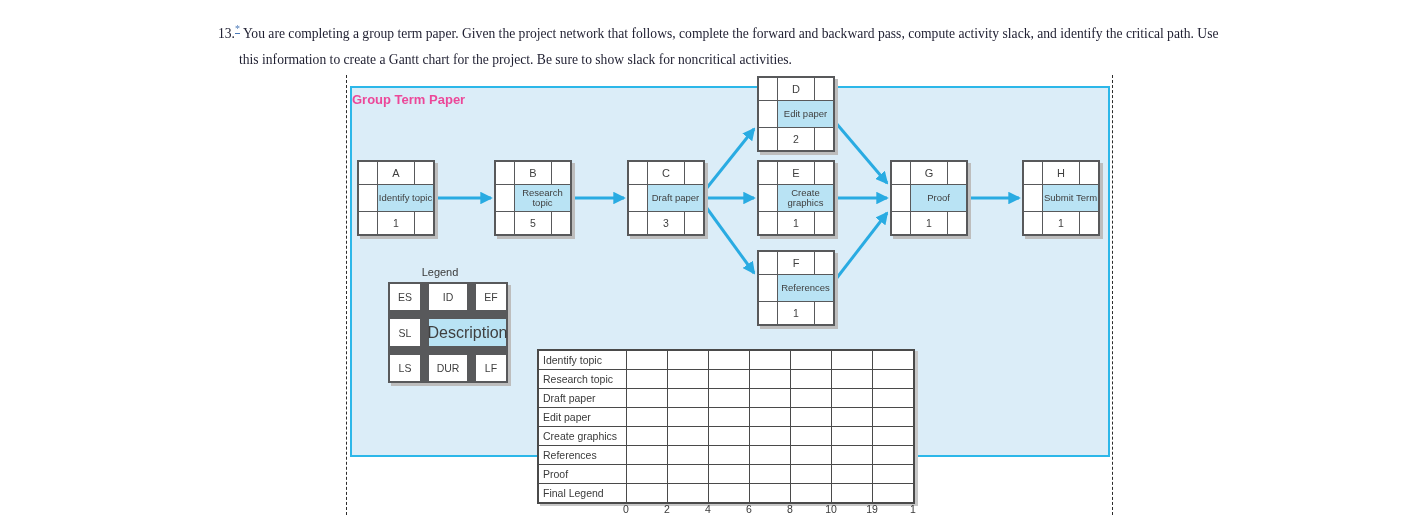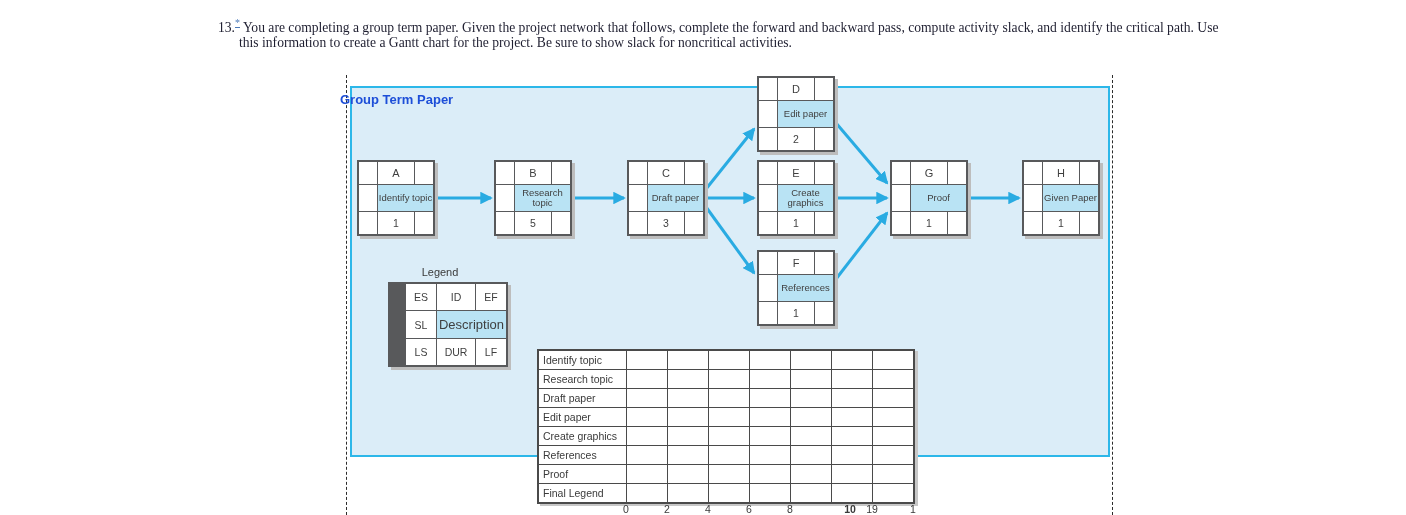--- a/index.html
+++ b/index.html
@@ -6,56 +6,56 @@
     --panel-bg:#dbedf8; --panel-border:#2cb7e9; --arrow:#29abe2;
     --node-border:#58595b; --highlight:#b9e3f4; --ink:#3f3f3f;
     --table-border:#4a4a4a; --shadow:#bdbdbd; --qink:#1e1e30; --link:#4a79b8;
   }
   html,body{margin:0;padding:0;background:#fff;}
   #stage{position:relative;width:1406px;height:515px;background:#fff;overflow:hidden;
          font-family:"Liberation Sans", sans-serif;color:var(--ink);}
 
   
   #question{position:absolute;left:218px;top:15px;width:995px;
-            font-family:"Liberation Serif", serif;font-size:13.6px;line-height:15px;
+            font-family:"Liberation Serif", serif;font-size:13.6px;line-height:26px;
             color:var(--qink);padding-left:21px;text-indent:-21px;}
   #question sup a{color:var(--link);text-decoration:underline;font-size:10px;cursor:pointer;}
 
   
   .crop-rule{position:absolute;top:75px;height:440px;width:0;border-left:1px dashed #2b2b2b;}
   #crop-left{left:346px;} #crop-right{left:1112px;}
 
   
   #panel{position:absolute;left:350px;top:86px;width:760px;height:371px;box-sizing:border-box;
          background:var(--panel-bg);border:2px solid var(--panel-border);z-index:1;}
-  #panel-title{position:absolute;left:340px;top:92px;font-size:13px;font-weight:bold;
-               color:#1d4ed8;z-index:4;}
+  #panel-title{position:absolute;left:352px;top:92px;font-size:13px;font-weight:bold;
+               color:#ec4899;z-index:4;}
 
   
   #edges{position:absolute;left:0;top:0;z-index:2;pointer-events:none;}
 
   
   .node{position:absolute;display:grid;grid-template-columns:18px 36px 18px;
         grid-template-rows:22px 26px 22px;gap:1px;background:var(--node-border);
         border:2px solid var(--node-border);box-shadow:3px 3px 0 var(--shadow);z-index:3;}
   .node .cell{background:#fff;display:flex;align-items:center;justify-content:center;}
   .node .cell.desc{grid-column:2/4;background:var(--highlight);
         font-size:9.5px;line-height:1.08;text-align:center;}
   .node .cell.letter{font-size:11px;}
   .node .cell.dur{font-size:10.5px;}
 
   
   #legend{position:absolute;left:388px;top:266px;z-index:3;width:104px;}
   #legend-title{text-align:center;font-size:11px;margin-bottom:4px;color:#3a3a3a;}
   #legend-grid{display:grid;grid-template-columns:30px 38px 30px;
-        grid-template-rows:26px 27px 26px;gap:1px;background:var(--node-border);
-        border:2px solid var(--node-border);box-shadow:3px 3px 0 var(--shadow);width:max-content;padding-left:16px;}
+        grid-template-rows:26px 27px 26px;gap:9px;background:var(--node-border);
+        border:2px solid var(--node-border);box-shadow:3px 3px 0 var(--shadow);width:max-content;}
   #legend-grid .cell{background:#fff;display:flex;align-items:center;justify-content:center;
         font-size:10.5px;}
-  #legend-grid .cell.desc{grid-column:2/4;background:var(--highlight);font-size:13px;}
+  #legend-grid .cell.desc{grid-column:2/4;background:var(--highlight);font-size:16px;}
 
   
   #gantt{position:absolute;left:537px;top:349px;display:grid;
          grid-template-columns:87px repeat(7,40px);grid-auto-rows:18px;gap:1px;
          background:var(--table-border);border:2px solid var(--table-border);
          box-shadow:3px 2px 0 #c7c7c7;z-index:3;width:max-content;}
   #gantt .gcell{background:#fff;}
   #gantt .glabel{font-size:10.5px;line-height:18px;padding-left:4px;white-space:nowrap;
          color:#3a3a3a;}
   .axis-label{position:absolute;top:503px;width:22px;text-align:center;font-size:10.5px;
@@ -162,21 +162,21 @@
         <div class="cell desc">Proof</div>
         <div class="cell"></div>
         <div class="cell dur">1</div>
         <div class="cell"></div>
       </div>
       <div class="node" style="left: 1022px; top: 160px;">
         <div class="cell"></div>
         <div class="cell letter">H</div>
         <div class="cell"></div>
         <div class="cell"></div>
-        <div class="cell desc">Given Paper</div>
+        <div class="cell desc">Submit Term</div>
         <div class="cell"></div>
         <div class="cell dur">1</div>
         <div class="cell"></div>
       </div>
     </div>
 
   <div id="legend">
     <div id="legend-title">Legend</div>
     <div id="legend-grid">
         <div class="cell">ES</div>
@@ -255,18 +255,18 @@
       <div class="gcell"></div>
       <div class="gcell"></div>
       <div class="gcell"></div>
     </div>
   <div id="axis-layer">
       <div class="axis-label" style="left: 615px;">0</div>
       <div class="axis-label" style="left: 656px;">2</div>
       <div class="axis-label" style="left: 697px;">4</div>
       <div class="axis-label" style="left: 738px;">6</div>
       <div class="axis-label" style="left: 779px;">8</div>
-      <div class="axis-label" style="left: 839px; font-weight: bold;">10</div>
+      <div class="axis-label" style="left: 820px;">10</div>
       <div class="axis-label" style="left: 861px;">19</div>
       <div class="axis-label" style="left: 902px;">1</div>
     </div>
 
 </div>
 
 </body></html>

